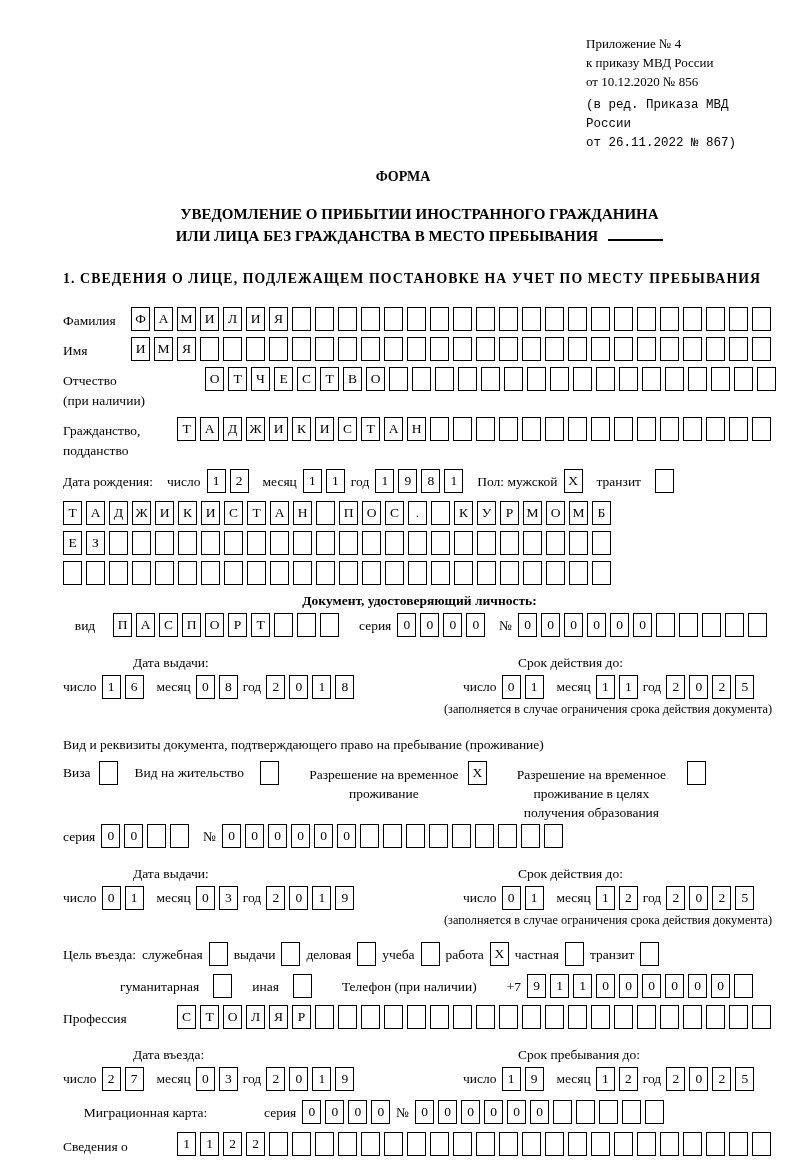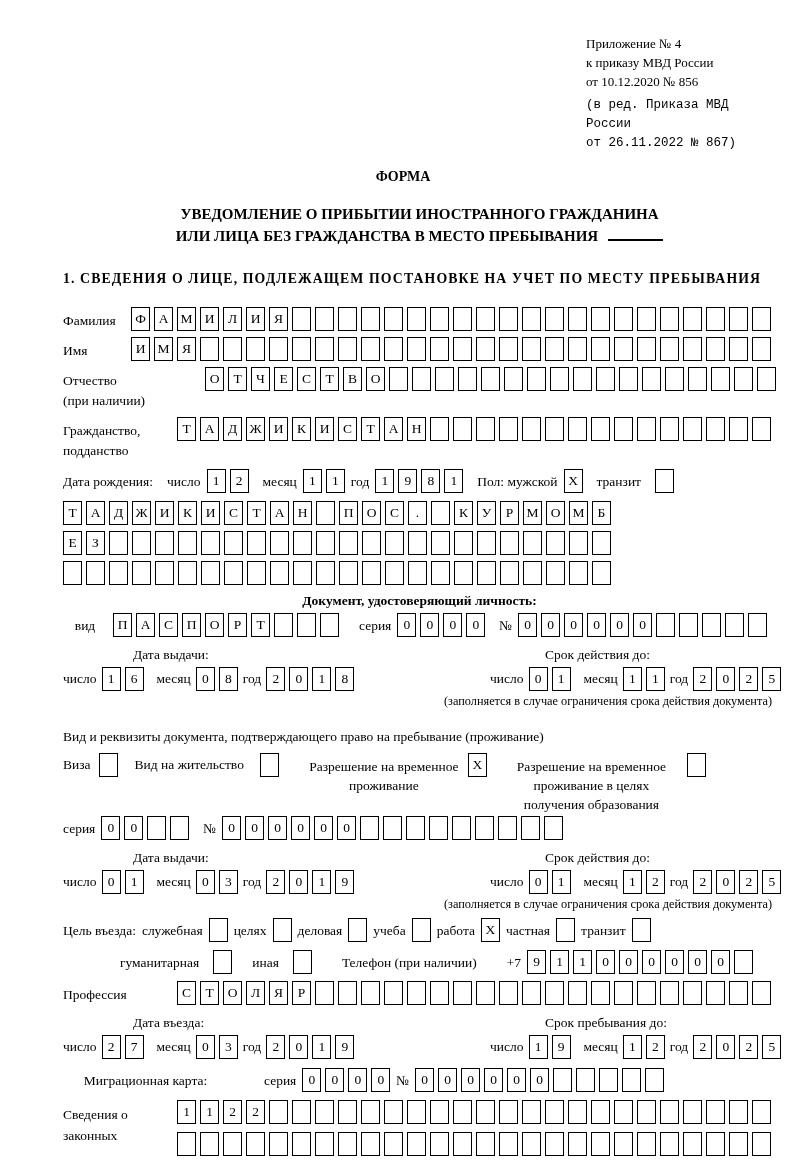--- a/index.html
+++ b/index.html
@@ -25,21 +25,21 @@
   .cell { width:19px; height:24px; border:1.6px solid #000; flex:none;
     display:flex; align-items:center; justify-content:center; font-size:13.5px; background:#fff; }
   .stack > .cells { margin-bottom:6px; } .stack > .cells:last-child { margin-bottom:0; }
 
   
   .iline { display:flex; align-items:center; gap:6px; margin-top:8px; flex-wrap:nowrap;text-align:center; }
   .iline .t { padding-top:1px; }
   .ml8 { margin-left:8px; } .ml14 { margin-left:14px; } .ml24 { margin-left:24px; } .ml57 { margin-left:57px; } .ml30 { margin-left:30px; }
 
   
-  .dates2col { display:flex; margin-top:9px;gap:27px; }
+  .dates2col { display:flex; margin-top:17px; }
   .dcol-left { width:345px; flex:none; }
   .dcol-right { flex:1; }
   .dhead { line-height:18px; }
   .dhead-left { margin-left:70px; }
   .dhead-right { margin-left:110px; }
   .dline { display:flex; align-items:center; gap:5px; margin-top:3px; }
   .dcol-right .dline { margin-left:55px; }
   .dnote { text-align:right; font-size:12.3px; margin-top:3px; padding-right:4px; }
 
   .intro { margin-top:16px; line-height:24px; }
@@ -513,27 +513,27 @@
             <div class="cell">2</div>
             <div class="cell">0</div>
             <div class="cell">2</div>
             <div class="cell">5</div>
           </div>
       </div>
     </div>
   </div>
   <div class="dnote">(заполняется в случае ограничения срока действия документа)</div>
 
-  <div class="iline" style="margin-top:6px">
+  <div class="iline" style="margin-top:14px">
     <span class="t">Цель въезда:</span>
     <span class="t">служебная</span>
     <div class="cells">
         <div class="cell"></div>
       </div>
-    <span class="t">целях</span>
+    <span class="t">выдачи</span>
     <div class="cells">
         <div class="cell"></div>
       </div>
     <span class="t">деловая</span>
     <div class="cells">
         <div class="cell"></div>
       </div>
     <span class="t">учеба</span>
     <div class="cells">
         <div class="cell"></div>

